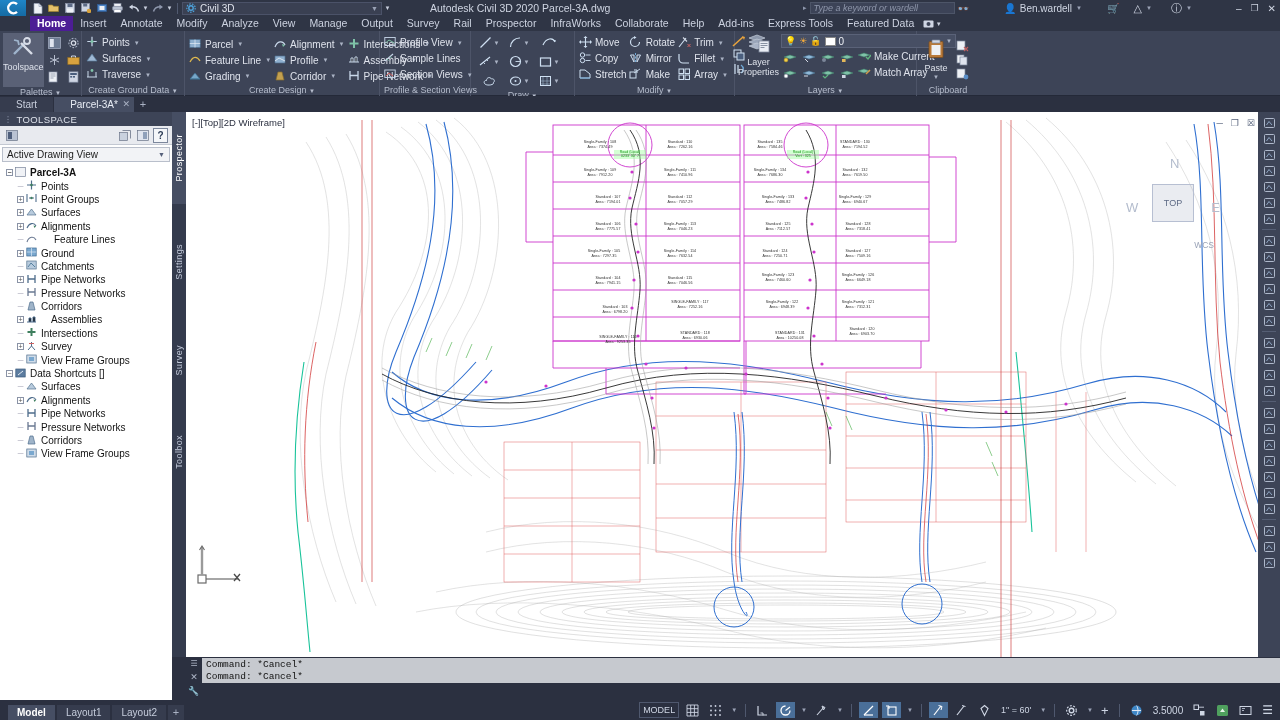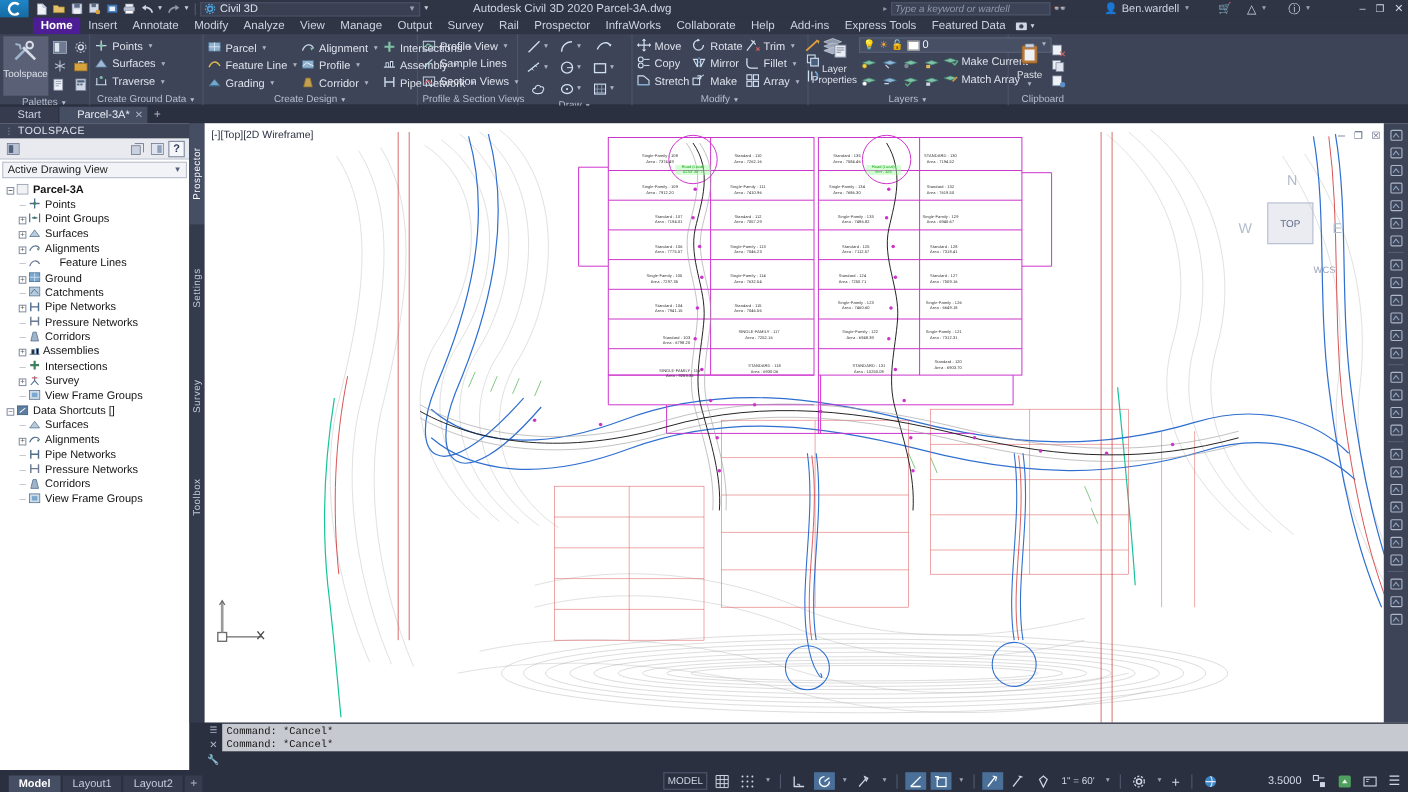--- a/index.html
+++ b/index.html
@@ -920,21 +920,21 @@
           <span class="ico"><svg width="11" height="10" viewBox="0 0 11 10">
               <path d="M2 9 4 1h3l2 8z" fill="#9fb4c9" stroke="#4f6d8c" stroke-width=".7"></path>
             </svg></span>
           <span style="margin-left: 3px;">Corridors</span>
         </div>
         <div class="tnode" style="padding-left: 16px;">
           <span class="exp"><span style="display:inline-block;border:1px solid #8a93a6;width:7px;height:7px;line-height:6px;font-size:7px;">+</span></span>
           <span class="ico"><svg width="11" height="10" viewBox="0 0 11 10">
               <path d="M1 8h9M3 8V4h2v4M7 8V3h2v5" stroke="#4f6d8c" stroke-width="1"></path>
             </svg></span>
-          <span style="margin-left: 1px;">Assemblies</span>
+          <span style="margin-left: 13px;">Assemblies</span>
         </div>
         <div class="tnode" style="padding-left: 16px;">
           <span class="exp"><span style="color:#aab;">─</span></span>
           <span class="ico"><svg width="11" height="10" viewBox="0 0 11 10">
               <path d="M5.5 1v8M1.5 5h8" stroke="#3e7f5e" stroke-width="2"></path>
             </svg></span>
           <span style="margin-left: 3px;">Intersections</span>
         </div>
         <div class="tnode" style="padding-left: 16px;">
           <span class="exp"><span style="display:inline-block;border:1px solid #8a93a6;width:7px;height:7px;line-height:6px;font-size:7px;">+</span></span>
@@ -1639,21 +1639,21 @@
         </div>
       <div class="sbitem" style="font-size:13px;">+</div>
       <div class="sbsep"></div>
       <div class="sbitem">
           <svg width="13" height="13" viewBox="0 0 13 13">
             <circle cx="6.5" cy="6.5" r="5" fill="#3d86c6"></circle>
             <path d="M2 6.5h9" stroke="#dfe8f5" stroke-width="1.1"></path>
             <path d="M6.5 1.6c2 2.5 2 7.4 0 9.8" fill="none" stroke="#dfe8f5" stroke-width="1"></path>
           </svg>
         </div>
-      <div class="sbitem" style="font-size:10px;margin-left:36px;">3.5000</div>
+      <div class="sbitem" style="font-size:10px;">3.5000</div>
       <div class="sbitem">
           <svg width="13" height="13" viewBox="0 0 13 13">
             <rect x="1" y="1" width="4.5" height="4.5" fill="none" stroke="#cfd6e4" stroke-width="1"></rect>
             <rect x="7" y="7" width="4.5" height="4.5" fill="#cfd6e4"></rect>
             <path d="M5.5 3.2H11" stroke="#cfd6e4" stroke-width=".9"></path>
           </svg>
         </div>
       <div class="sbitem">
           <svg width="13" height="13" viewBox="0 0 13 13">
             <rect x="1" y="1" width="11" height="11" rx="1.5" fill="#4fa05e"></rect>

